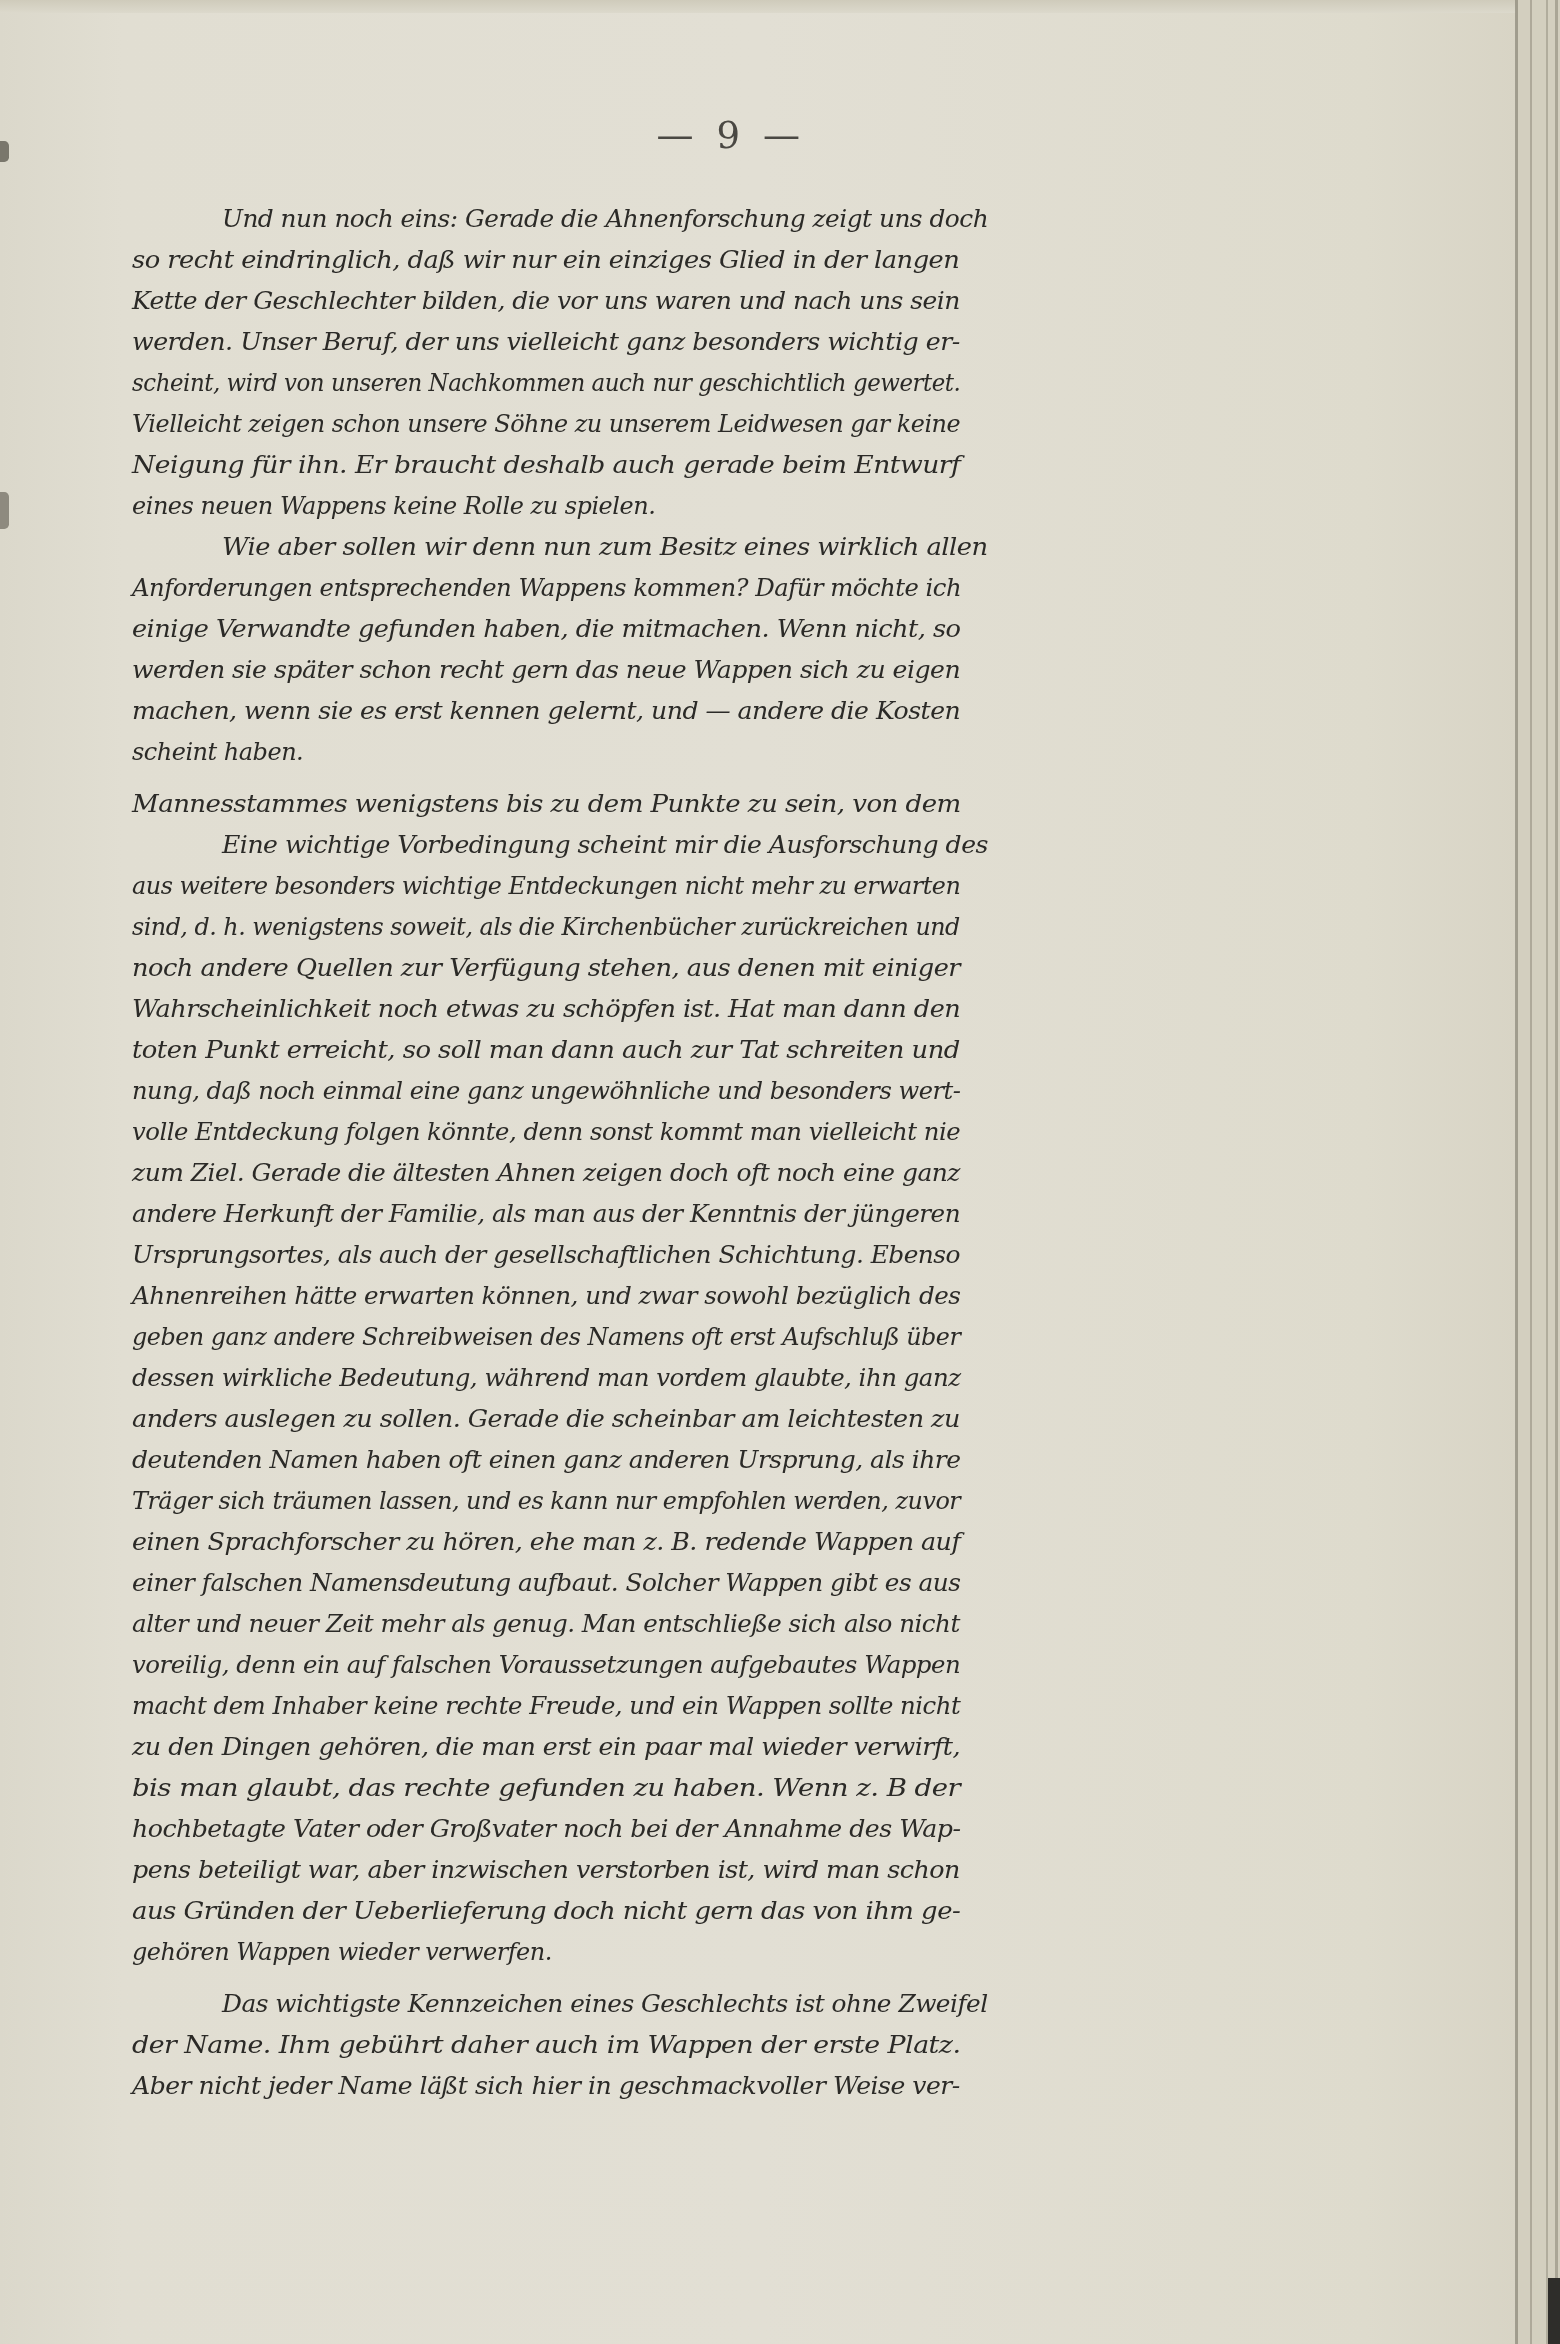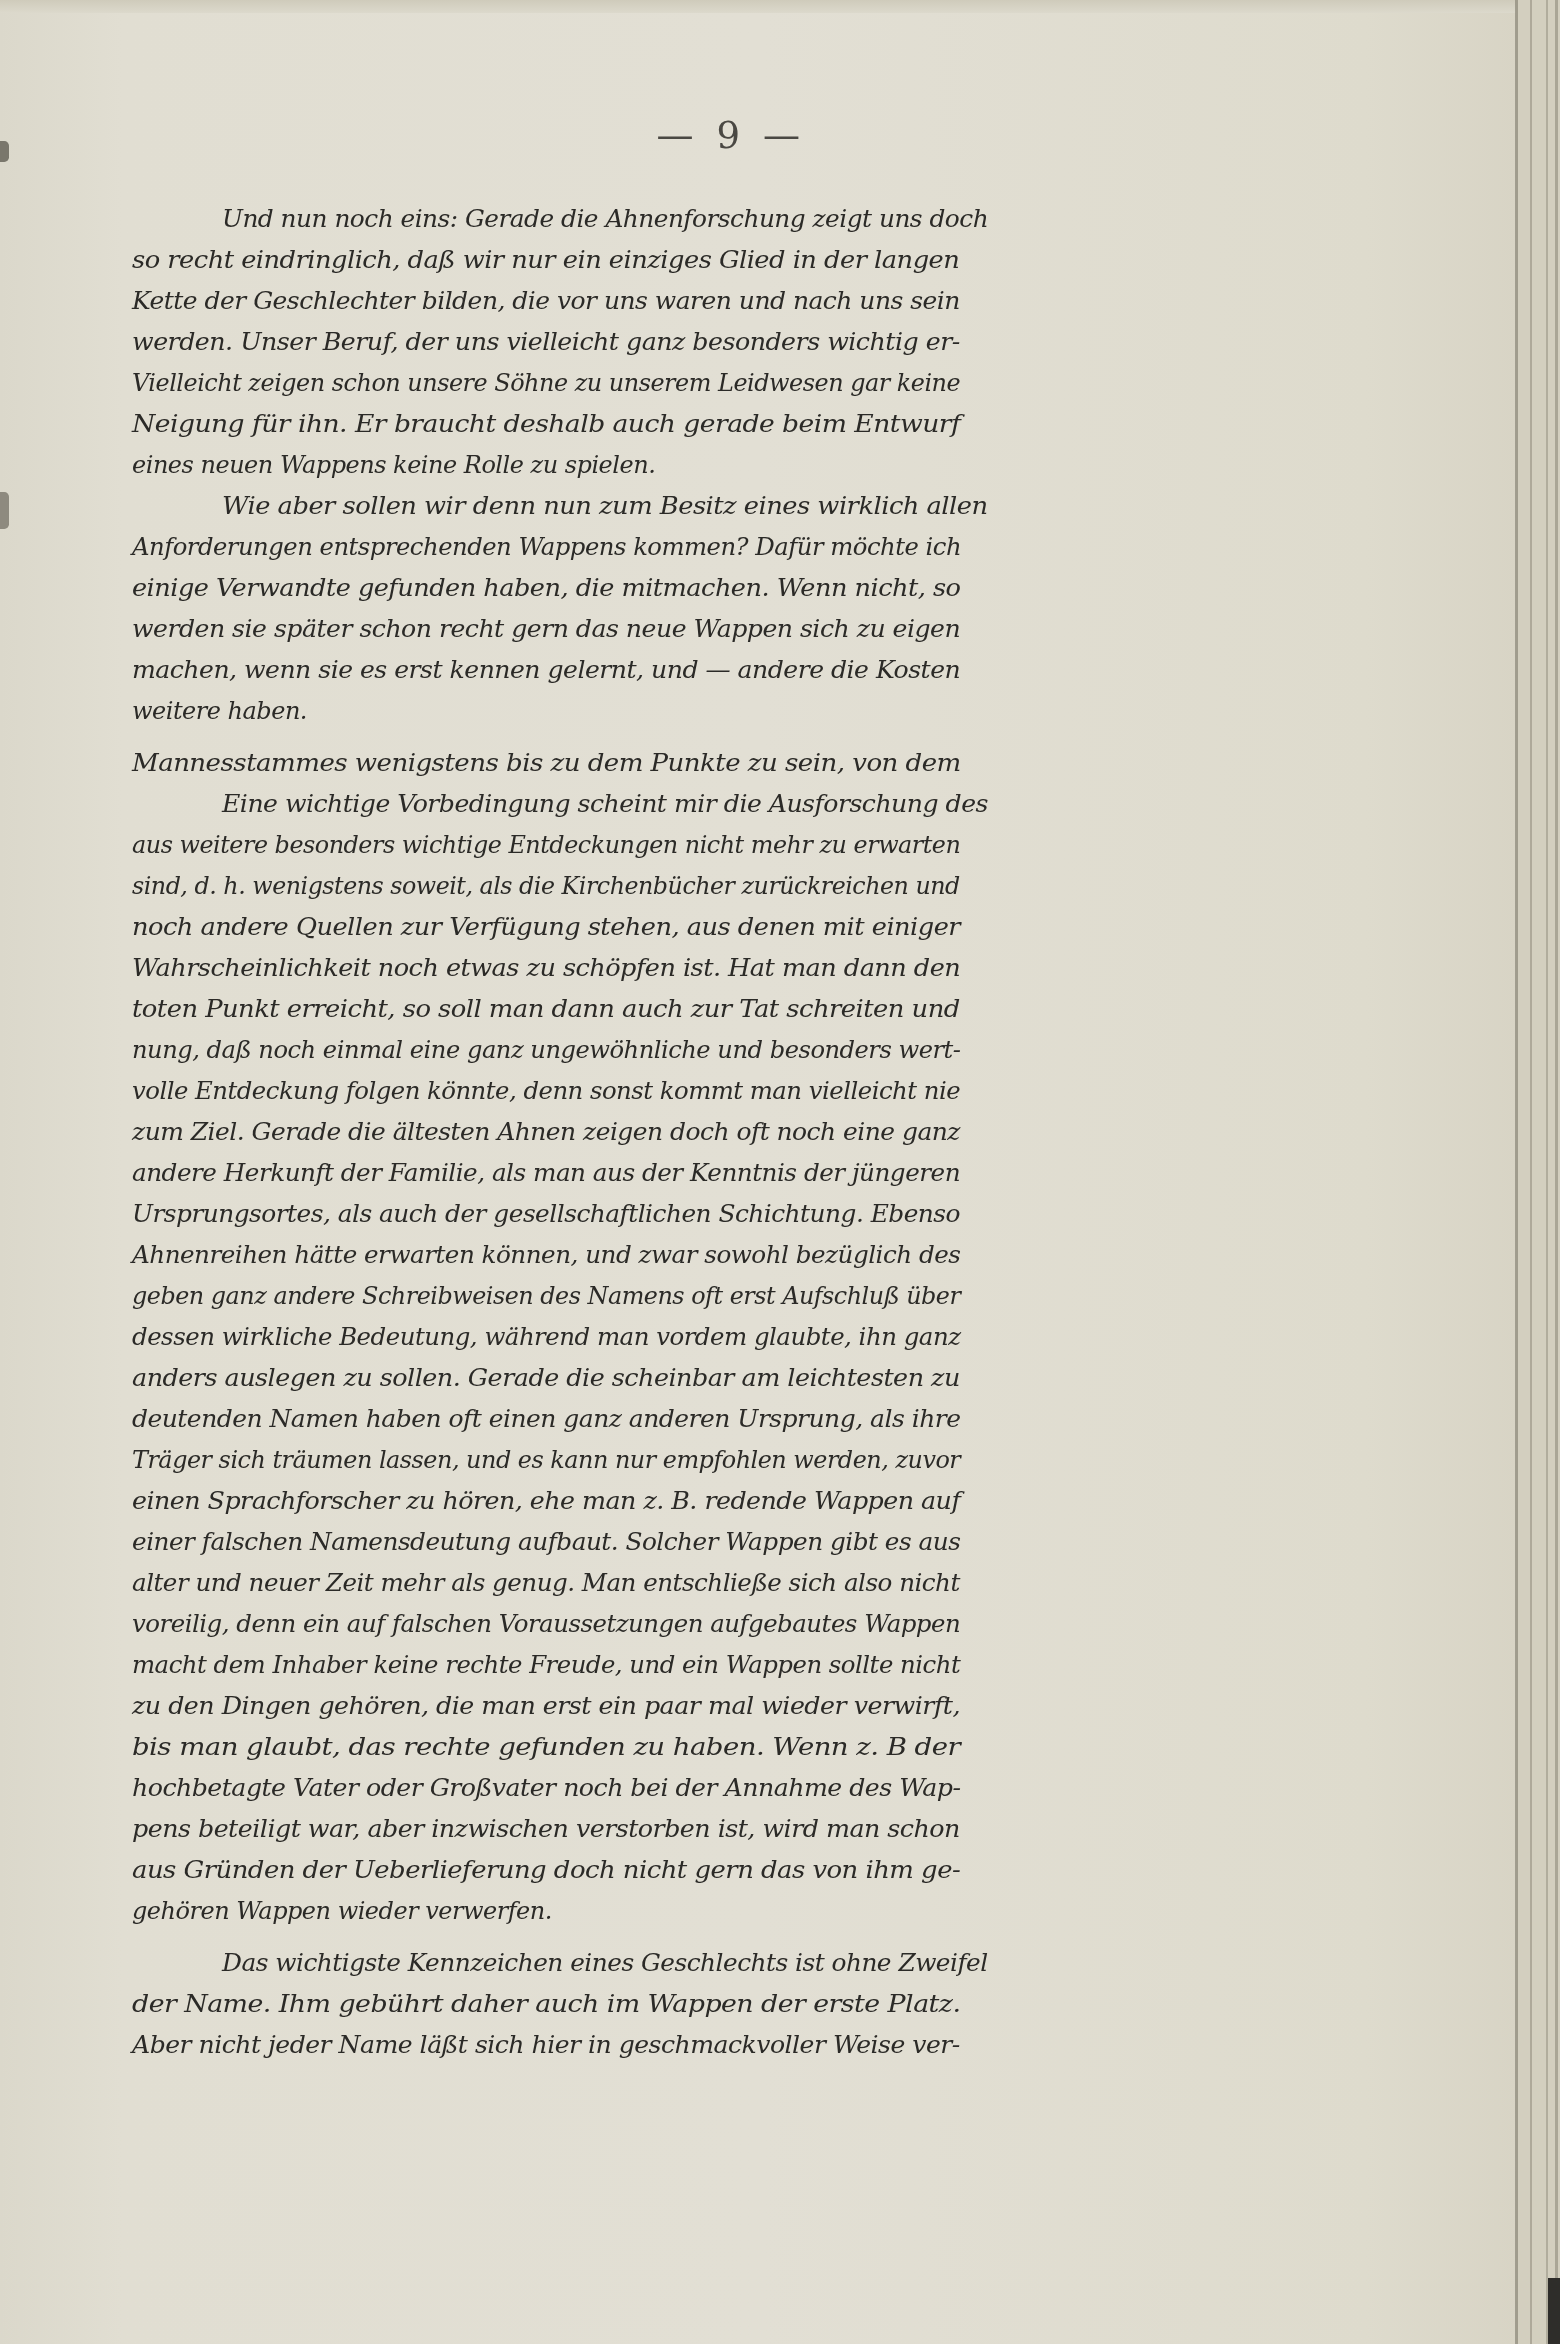--- a/index.html
+++ b/index.html
@@ -103,32 +103,33 @@
 
   <div class="page-number">— 9 —</div>
 
   <div class="text-block">
 
     <div>
       <div class="line indent"><span style="display: inline-block; white-space: nowrap; transform-origin: left center; transform: scaleX(1.0342);">Und nun noch eins: Gerade die Ahnenforschung zeigt uns doch</span></div>
       <div class="line"><span style="display: inline-block; white-space: nowrap; transform-origin: left center; transform: scaleX(1.0726);">so recht eindringlich, daß wir nur ein einziges Glied in der langen</span></div>
       <div class="line"><span style="display: inline-block; white-space: nowrap; transform-origin: left center; transform: scaleX(1.0417);">Kette der Geschlechter bilden, die vor uns waren und nach uns sein</span></div>
       <div class="line"><span style="display: inline-block; white-space: nowrap; transform-origin: left center; transform: scaleX(1.055);">werden. Unser Beruf, der uns vielleicht ganz besonders wichtig er-</span></div>
+      <div class="line"><span style="display: inline-block; white-space: nowrap; transform-origin: left center; transform: scaleX(0.9554);">scheint, wird von unseren Nachkommen auch nur geschichtlich gewertet.</span></div>
       <div class="line"><span style="display: inline-block; white-space: nowrap; transform-origin: left center; transform: scaleX(0.9971);">Vielleicht zeigen schon unsere Söhne zu unserem Leidwesen gar keine</span></div>
       <div class="line"><span style="display: inline-block; white-space: nowrap; transform-origin: left center; transform: scaleX(1.1094);">Neigung für ihn. Er braucht deshalb auch gerade beim Entwurf</span></div>
       <div class="line last"><span style="display: inline-block; white-space: nowrap;">eines neuen Wappens keine Rolle zu spielen.</span></div>
     </div>
 
     <div>
       <div class="line indent"><span style="display: inline-block; white-space: nowrap; transform-origin: left center; transform: scaleX(1.0741);">Wie aber sollen wir denn nun zum Besitz eines wirklich allen</span></div>
       <div class="line"><span style="display: inline-block; white-space: nowrap; transform-origin: left center; transform: scaleX(1.0128);">Anforderungen entsprechenden Wappens kommen? Dafür möchte ich</span></div>
       <div class="line"><span style="display: inline-block; white-space: nowrap; transform-origin: left center; transform: scaleX(1.0672);">einige Verwandte gefunden haben, die mitmachen. Wenn nicht, so</span></div>
       <div class="line"><span style="display: inline-block; white-space: nowrap; transform-origin: left center; transform: scaleX(1.0497);">werden sie später schon recht gern das neue Wappen sich zu eigen</span></div>
       <div class="line"><span style="display: inline-block; white-space: nowrap; transform-origin: left center; transform: scaleX(1.0483);">machen, wenn sie es erst kennen gelernt, und — andere die Kosten</span></div>
-      <div class="line last"><span style="display: inline-block; white-space: nowrap;">weitere haben.</span></div>
+      <div class="line last"><span style="display: inline-block; white-space: nowrap;">scheint haben.</span></div>
     </div>
 
     <div class="para-gap"></div>
 
     <div>
       <div class="line"><span style="display: inline-block; white-space: nowrap; transform-origin: left center; transform: scaleX(1.0856);">Mannesstammes wenigstens bis zu dem Punkte zu sein, von dem</span></div>
       <div class="line indent"><span style="display: inline-block; white-space: nowrap; transform-origin: left center; transform: scaleX(1.049);">Eine wichtige Vorbedingung scheint mir die Ausforschung des</span></div>
       <div class="line"><span style="display: inline-block; white-space: nowrap; transform-origin: left center; transform: scaleX(0.9953);">aus weitere besonders wichtige Entdeckungen nicht mehr zu erwarten</span></div>
       <div class="line"><span style="display: inline-block; white-space: nowrap; transform-origin: left center; transform: scaleX(0.9907);">sind, d. h. wenigstens soweit, als die Kirchenbücher zurückreichen und</span></div>
       <div class="line"><span style="display: inline-block; white-space: nowrap; transform-origin: left center; transform: scaleX(1.0706);">noch andere Quellen zur Verfügung stehen, aus denen mit einiger</span></div>

